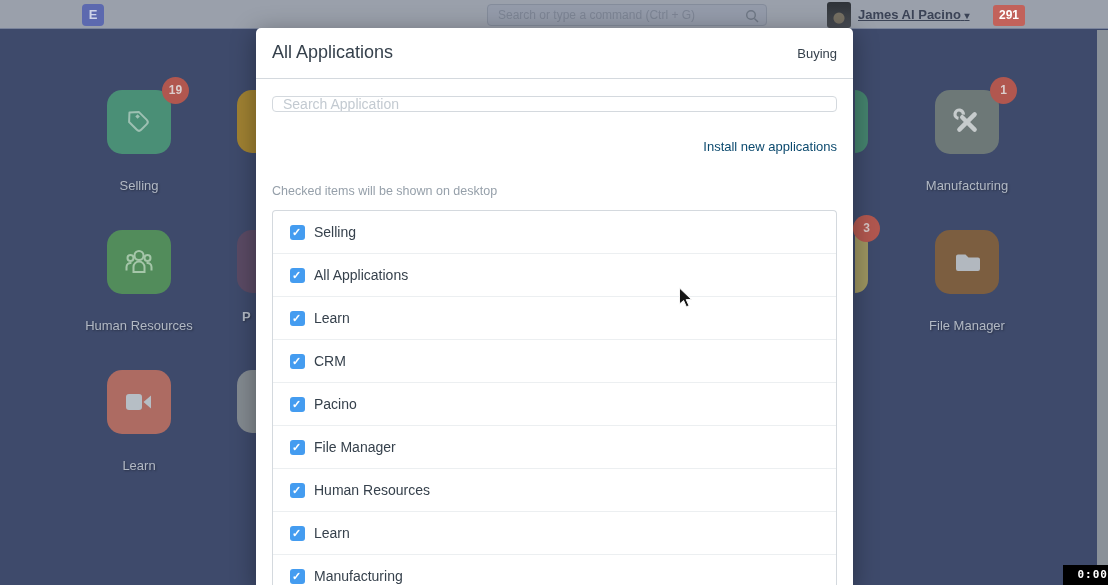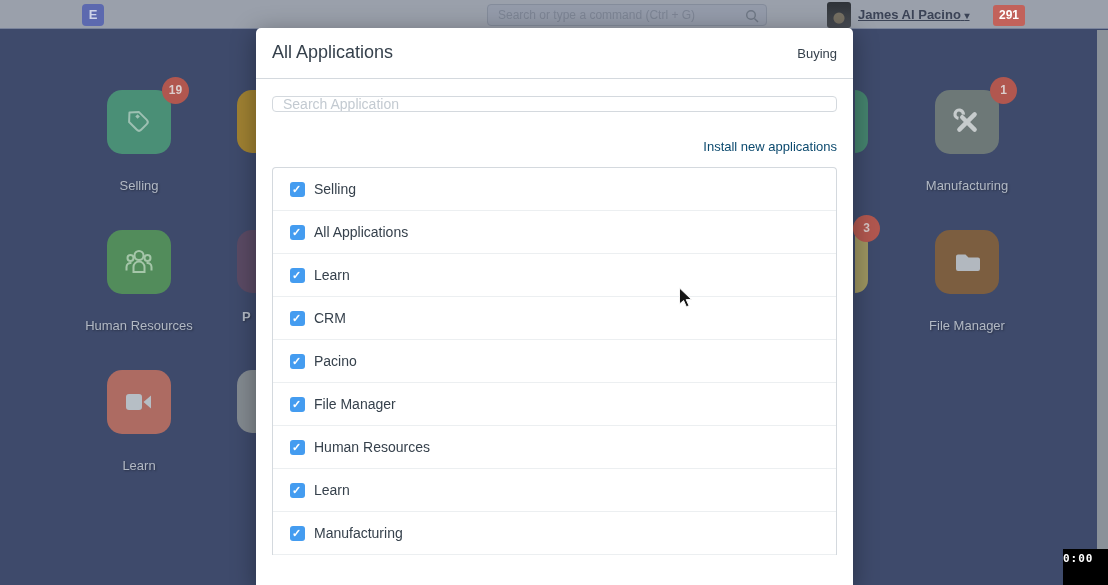--- a/index.html
+++ b/index.html
@@ -25,21 +25,21 @@
   .app-label { margin-top:24px; font-size:13px; font-weight:normal; color:#b2b9c4; text-shadow:1px 1px 2px rgba(0,0,0,.35); }
   .badge { position:absolute; left:87px; top:-13px; width:27px; height:27px; border-radius:50%; background:#b1574f; color:#dbcecd; font-size:12px; font-weight:bold; text-align:center; line-height:27px; z-index:2; }
   .partial { position:absolute; z-index:1; }
   .r-left { border-radius:15px 0 0 15px; }
   .r-right { border-radius:0 15px 15px 0; }
   .partial-label { position:absolute; font-size:13px; font-weight:bold; color:#b2b9c4; text-shadow:1px 1px 2px rgba(0,0,0,.35); z-index:1; }
   .badge-free { position:absolute; width:27px; height:27px; border-radius:50%; background:#b1574f; color:#d4c4c3; font-size:12px; font-weight:bold; text-align:center; line-height:27px; z-index:2; }
 
   
   .scrollbar { position:absolute; right:0; top:30px; width:11px; height:555px; background:#8a9199; z-index:4; }
-  .timer { position:absolute; right:0; bottom:0; width:45px; height:36px; background:#000; color:#fff; font-family:"DejaVu Sans Mono", monospace; font-size:11px; font-weight:bold; text-align:left; line-height:20px; letter-spacing:1px; z-index:20; }
+  .timer { position:absolute; right:0; bottom:0; width:45px; height:20px; background:#000; color:#fff; font-family:"DejaVu Sans Mono", monospace; font-size:11px; font-weight:bold; text-align:right; line-height:20px; letter-spacing:1px; z-index:20; }
 
   
   .modal { position:absolute; left:256px; top:28px; width:597px; height:560px; background:#fff; border-radius:5px 5px 0 0; box-shadow:0 4px 25px rgba(0,0,0,.35); z-index:10; }
   .modal-header { position:relative; height:51px; border-bottom:1px solid #d4d9de; }
   .modal-title { position:absolute; left:16px; top:14px; font-size:18px; color:#36414c; }
   .modal-close { position:absolute; right:16px; top:18px; font-size:13px; color:#36414c; cursor:pointer; background:none; border:none; font-family:"Liberation Sans", sans-serif; }
   .modal-body { padding:16px; }
   .modal-search { width:100%; height:16px; border:1px solid #d4d9de; border-radius:4px; padding:0 10px; font-size:14px; color:#36414c; outline:none; font-family:"Liberation Sans", sans-serif; }
   .modal-search::placeholder { color:#c3cad1; }
   .install-row { margin-top:24px; text-align:right; }
@@ -155,20 +155,21 @@
   <div class="modal">
     <div class="modal-header">
       <div class="modal-title">All Applications</div>
       <button class="modal-close">Buying</button>
     </div>
     <div class="modal-body">
       <input class="modal-search" placeholder="Search Application" style="">
       <div class="install-row">
         <a class="install-link">Install new applications</a>
       </div>
+      <div class="hint">Checked items will be shown on desktop</div>
 
       <div class="app-list">
         <div class="row">
           <span class="cb">
               <span class="tick">✓</span>
             </span>
           <span class="row-label">Selling</span>
         </div>
         <div class="row">
           <span class="cb">

